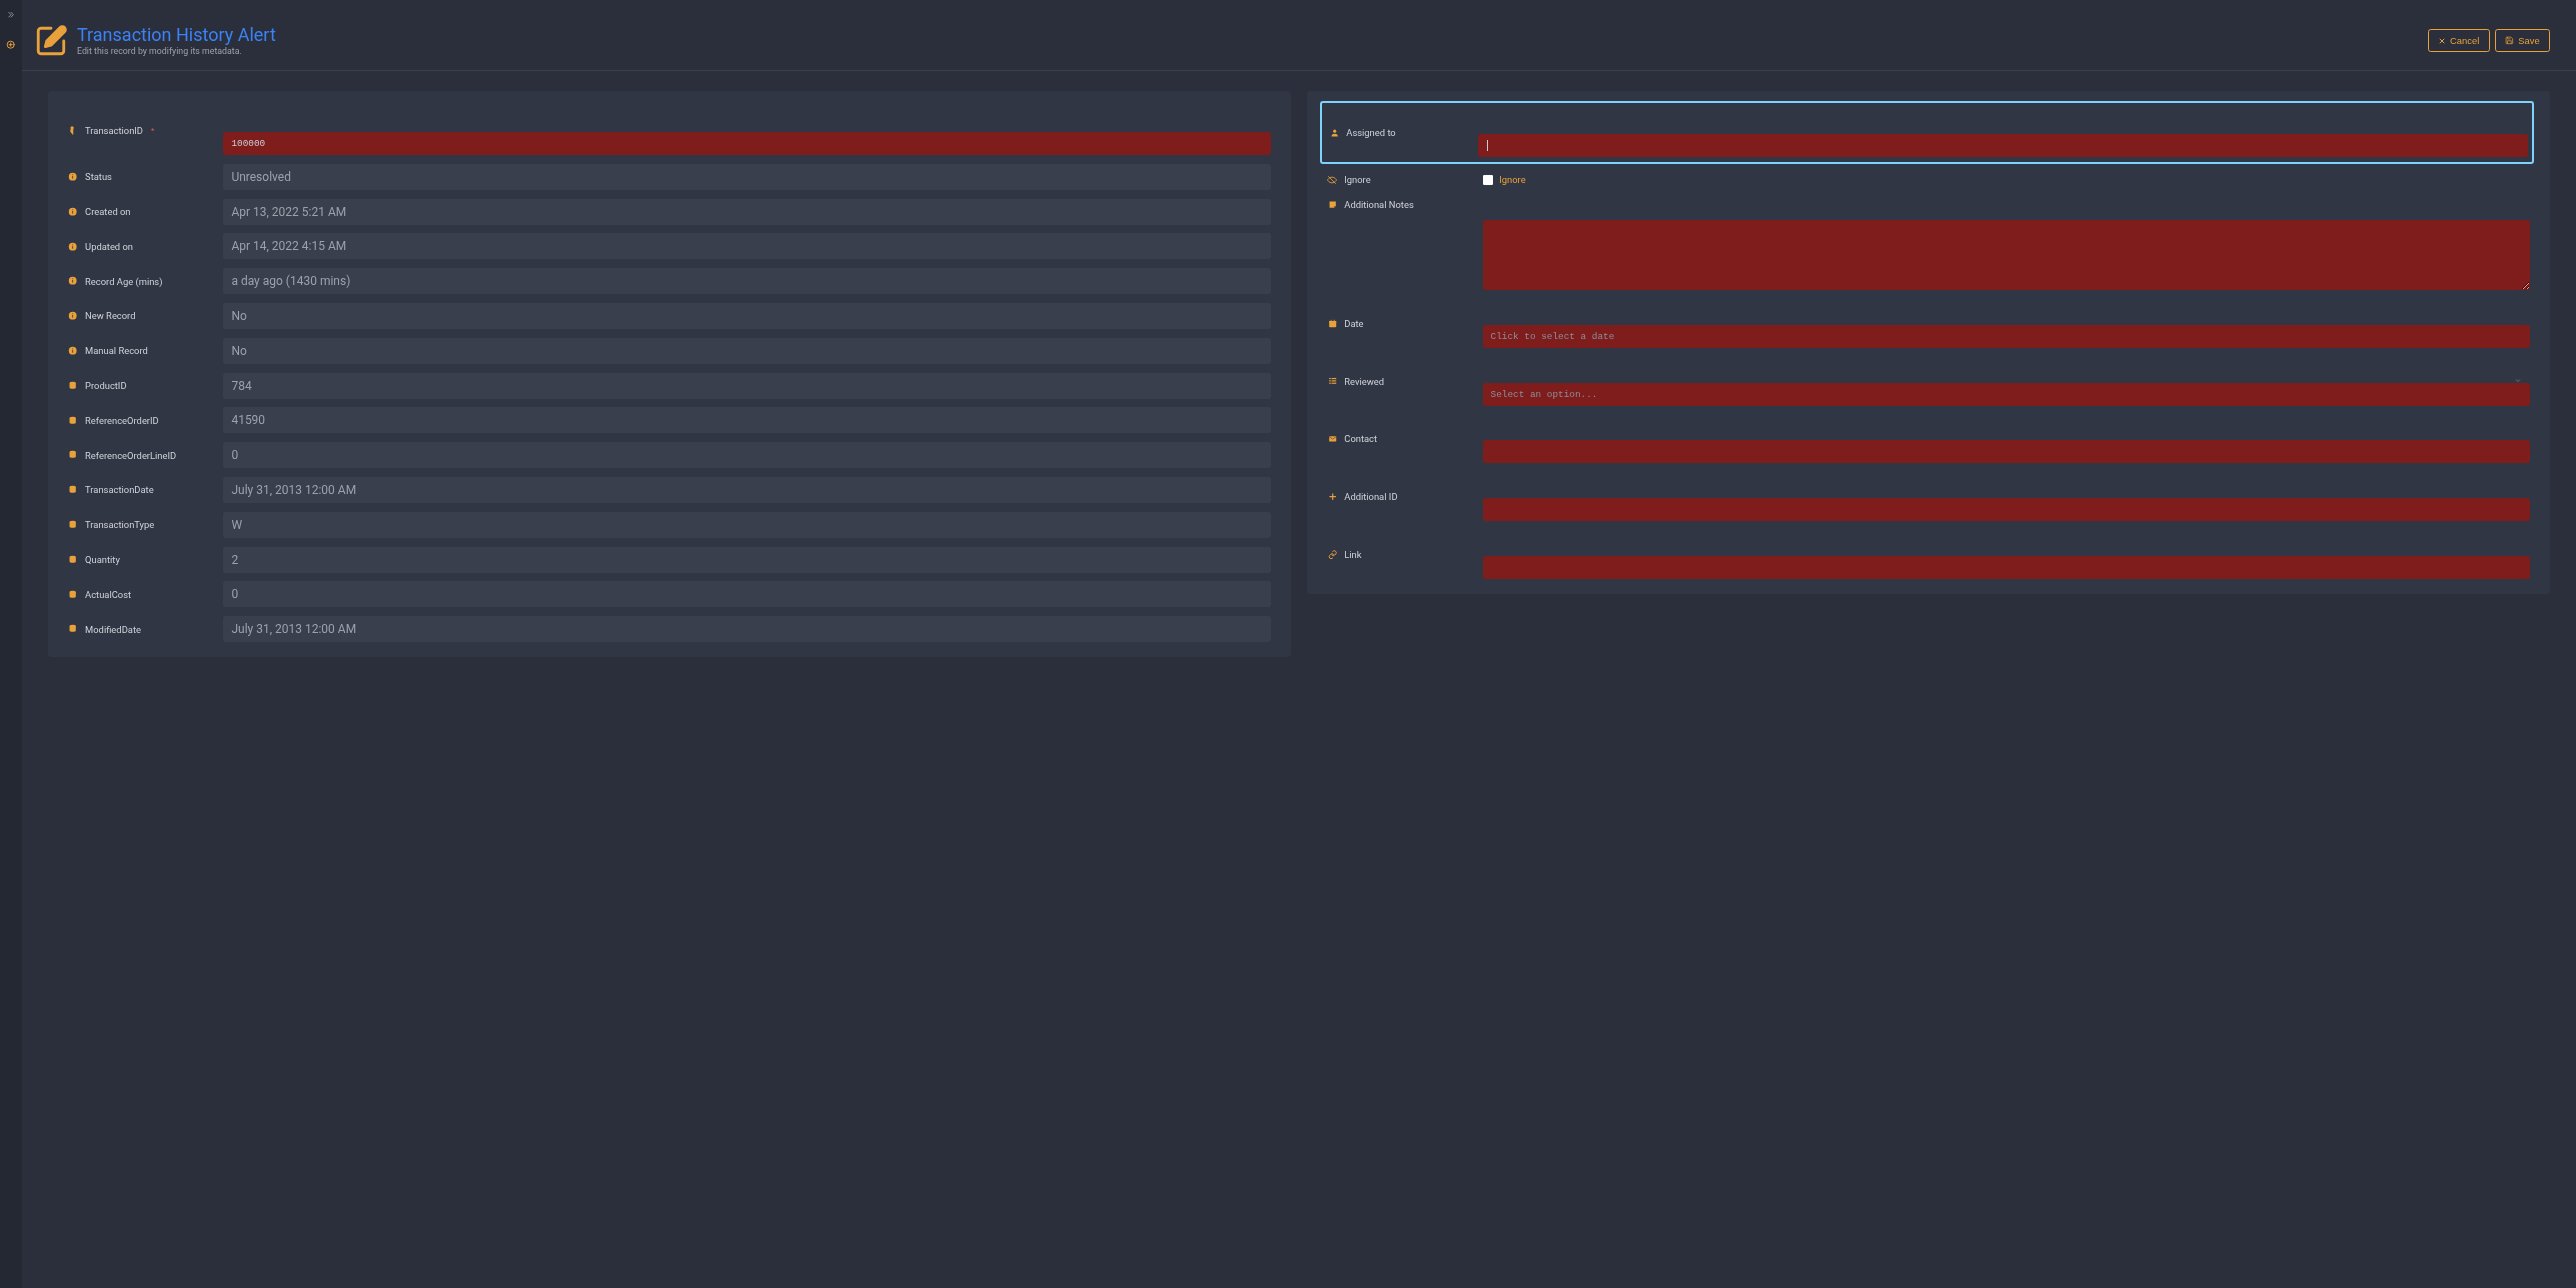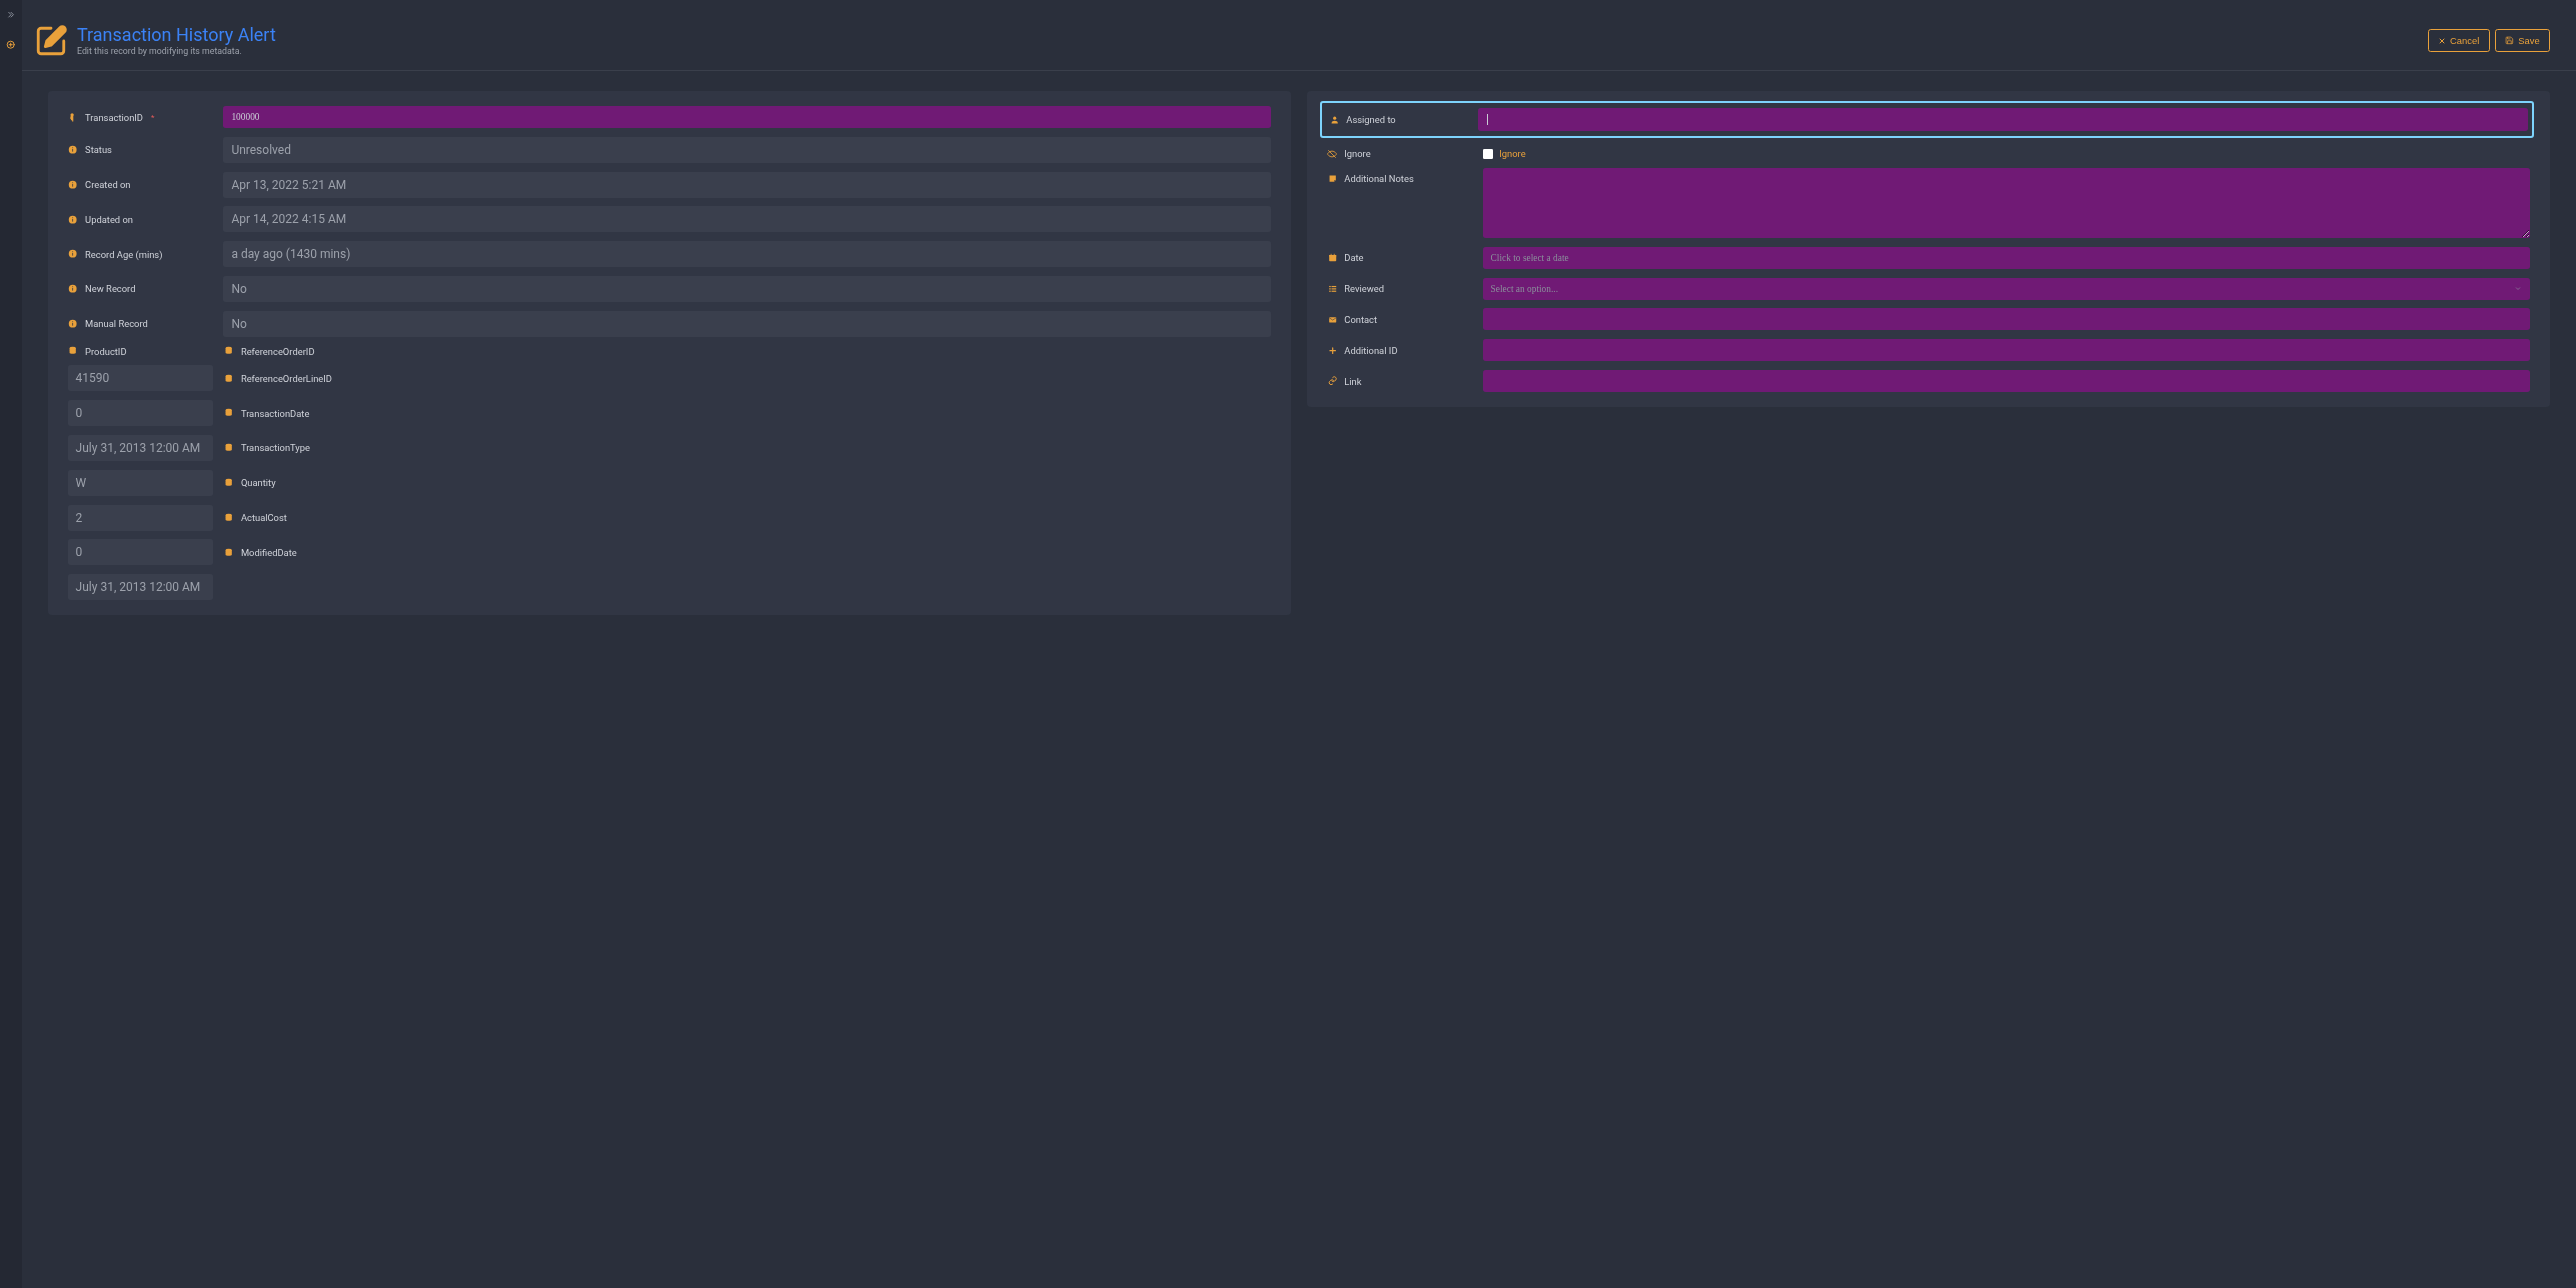--- a/index.html
+++ b/index.html
@@ -137,28 +137,29 @@
     justify-content: center;
     flex-shrink: 0;
   }
   .req {
     color: #e05a5a;
     margin-left: 1.3px;
     font-size: 8px;
   }
   .field-input {
     width: 100%;
-    background: #701a75;
+    background: #7f1d1d;
     border: none;
     border-radius: 2.7px;
     padding: 6px 8px;
     color: #c9ccd4;
     font-size: 9.4px;
-    font-family: Liberation Serif, serif;
+    font-family: Liberation Mono, monospace;
     outline: none;
+    margin-top: 26px;
   }
   .field-input::placeholder {
     color: #8a8f9b;
   }
   .field-static {
     width: 100%;
     background: #3a3f4d;
     border-radius: 2.7px;
     padding: 6px 8px;
     color: #9ca1ab;
@@ -367,20 +368,21 @@
           <div class="field-label">
             <span class="ico">
                 <svg width="9.4" height="9.4" viewBox="0 0 24 24" fill="#e9a13b">
                   <ellipse cx="12" cy="5" rx="8" ry="3"></ellipse>
                   <path d="M4 5v6c0 1.7 3.6 3 8 3s8-1.3 8-3V5"></path>
                   <path d="M4 11v6c0 1.7 3.6 3 8 3s8-1.3 8-3v-6"></path>
                 </svg>
               </span>
             <span>ProductID</span>
           </div>
+          <div class="field-static">784</div>
 
           <div class="field-label">
             <span class="ico">
                 <svg width="9.4" height="9.4" viewBox="0 0 24 24" fill="#e9a13b">
                   <ellipse cx="12" cy="5" rx="8" ry="3"></ellipse>
                   <path d="M4 5v6c0 1.7 3.6 3 8 3s8-1.3 8-3V5"></path>
                   <path d="M4 11v6c0 1.7 3.6 3 8 3s8-1.3 8-3v-6"></path>
                 </svg>
               </span>
             <span>ReferenceOrderID</span>

